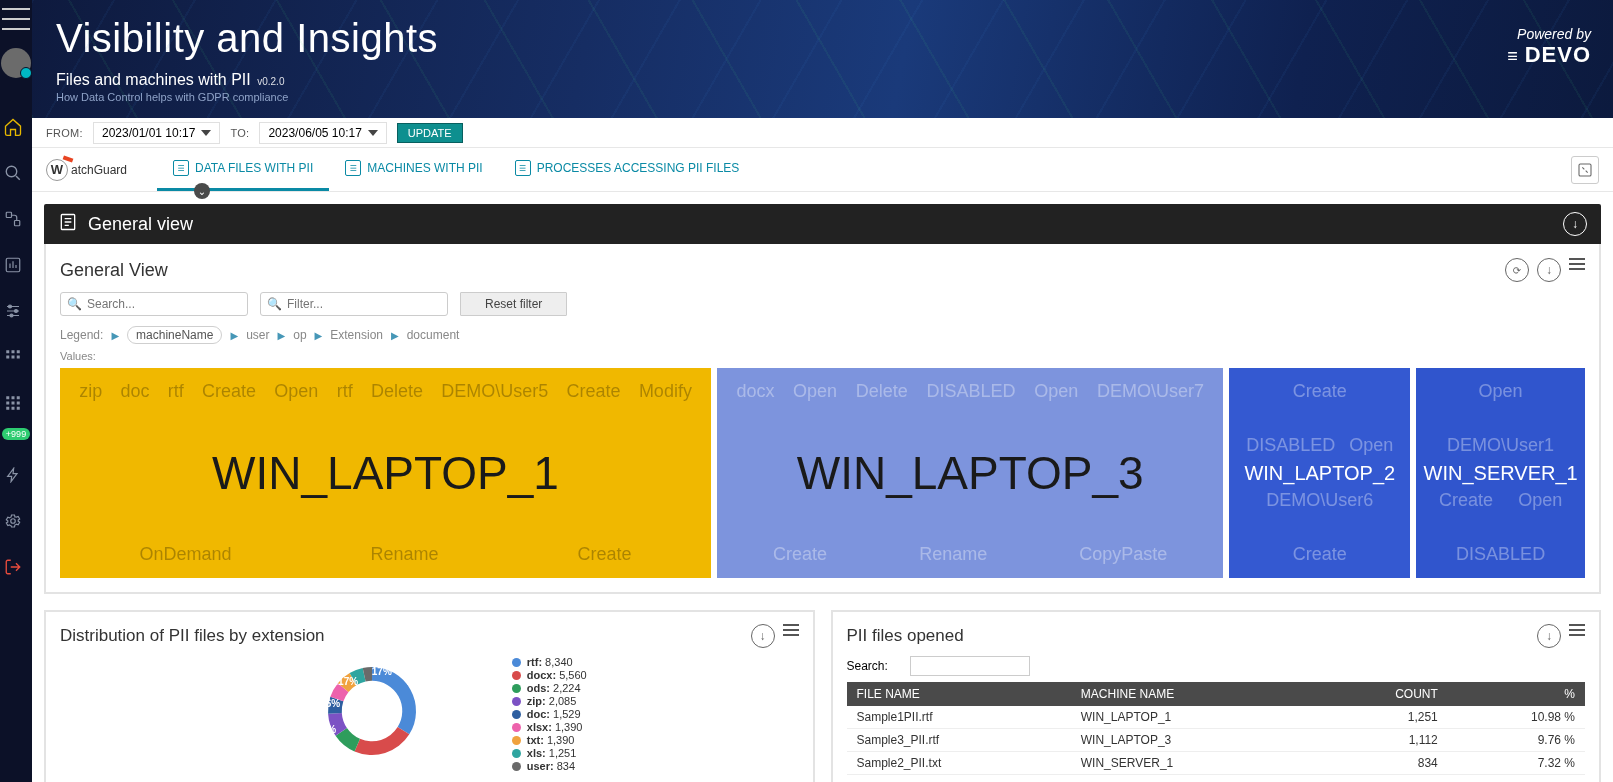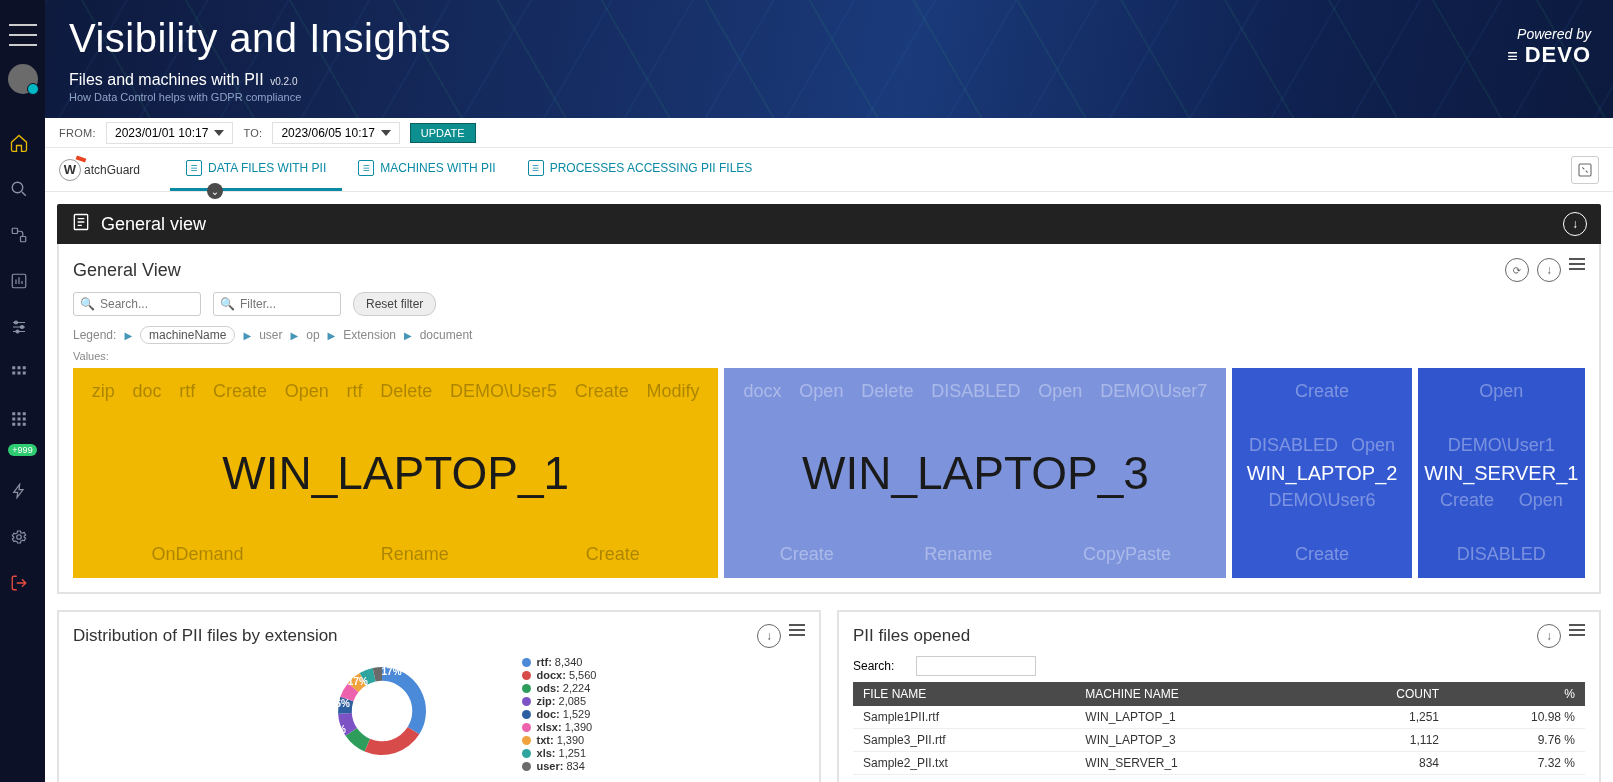--- a/index.html
+++ b/index.html
@@ -1,21 +1,21 @@
 <!DOCTYPE html>
 <html><head>
 <meta charset="utf-8">
 <style>
 * { margin: 0; padding: 0; box-sizing: border-box; }
 body { font-family: -apple-system, BlinkMacSystemFont, 'Segoe UI', Arial, sans-serif; background: #0c1128; width: 1613px; height: 782px; overflow: hidden; }
 
 .app { display: flex; height: 100%; }
 
 
-.sidebar { width: 45px; background: #0c1128; display: flex; flex-direction: column; align-items: center; padding-top: 24px; }
+.sidebar { width: 32px; background: #0c1128; display: flex; flex-direction: column; align-items: center; padding-top: 8px; }
 .sidebar .hamburger { width: 28px; height: 22px; margin-bottom: 18px; cursor: pointer; display: flex; flex-direction: column; justify-content: space-between; }
 .sidebar .hamburger span { display: block; height: 2px; background: #ccc; width: 100%; }
 .sidebar .avatar { width: 30px; height: 30px; border-radius: 50%; background: #6b6b6b; margin-bottom: 18px; position: relative; }
 .sidebar .avatar::after { content:''; position:absolute; bottom:-1px; right:-1px; width:10px; height:10px; background:#00b8c4; border-radius:50%; border: 1px solid #0c1128; }
 .sidebar .nav-icons { display: flex; flex-direction: column; gap: 24px; margin-top: 20px; }
 .sidebar .nav-icon { width: 22px; height: 22px; cursor: pointer; color: #8a93a6; display:flex; align-items:center; justify-content:center; }
 .sidebar .nav-icon.active { color: #e6b800; }
 .sidebar .badge { background: #2ecc71; color: #fff; font-size: 9px; padding: 1px 4px; border-radius: 8px; margin-top: -10px; }
 
 .main { flex: 1; display: flex; flex-direction: column; overflow:hidden; }
@@ -59,23 +59,23 @@
 .gv-header .right { margin-left:auto; }
 .round-icon { width:24px; height:24px; border:1px solid currentColor; border-radius:50%; display:inline-flex; align-items:center; justify-content:center; font-size:12px; cursor:pointer; }
 
 .panel { border: 2px solid #e3e3e3; border-top:none; padding: 14px; }
 .panel-head { display:flex; align-items:center; margin-bottom:10px; }
 .panel-head h2 { font-size: 18px; font-weight:400; color:#333; }
 .panel-head .tools { margin-left:auto; display:flex; gap:8px; color:#666; }
 
 .controls-row { display:flex; gap:12px; align-items:center; }
 .search-box { position:relative; }
-.search-box input { border:1px solid #ccc; border-radius:3px; padding: 4px 8px 4px 26px; font-size:12px; width: 128px; }
+.search-box input { border:1px solid #ccc; border-radius:3px; padding: 4px 8px 4px 26px; font-size:12px; width: 188px; }
 .search-box .sicon { position:absolute; left:7px; top:5px; color:#5aa9c7; font-size:12px; }
-.reset-btn { background:#eee; border:1px solid #ccc; border-radius:11px; padding: 4px 12px; font-size:12px; cursor:pointer; color:#444; }
+.reset-btn { background:#eee; border:1px solid #ccc; border-radius:1px; padding: 4px 24px; font-size:12px; cursor:pointer; color:#444; }
 
 .legend-row { margin-top:10px; font-size:12px; color:#888; display:flex; align-items:center; gap:8px; flex-wrap:wrap; }
 .legend-row .chip { display:inline-flex; align-items:center; gap:4px; }
 .legend-row .chip.active { border:1px solid #cfcfcf; padding: 1px 8px; border-radius: 10px; color:#555; }
 .legend-row .chev { color:#4697b7; font-size:10px; }
 .values-lbl { font-size:11px; color:#888; margin-top:6px; }
 
 
 .treemap { display:flex; gap:6px; margin-top:6px; height: 210px; }
 .treemap .block { position:relative; display:flex; align-items:center; justify-content:center; overflow:hidden; cursor:pointer; }

